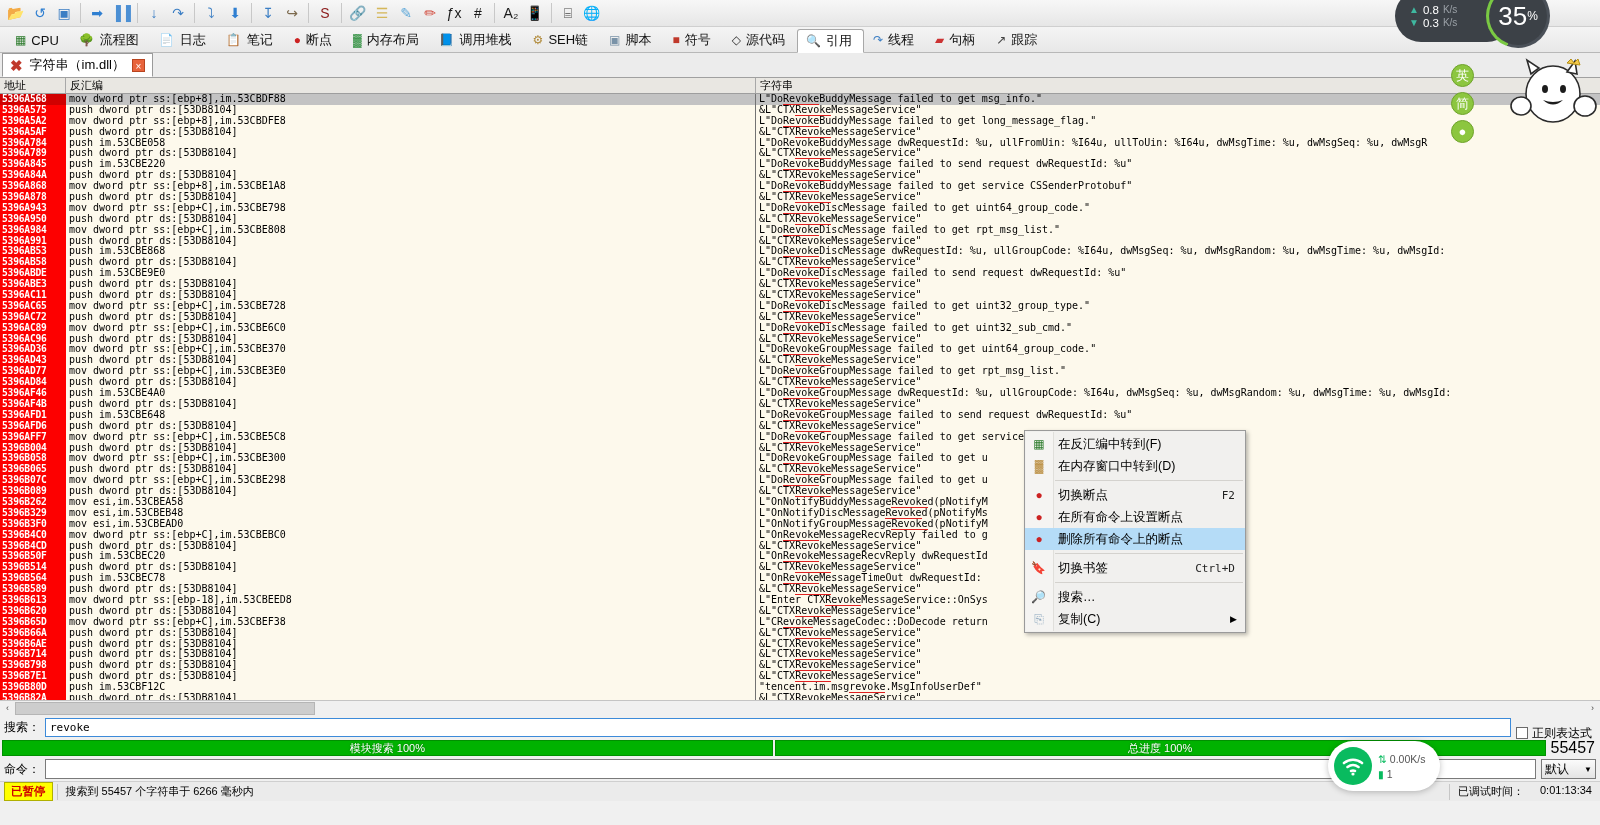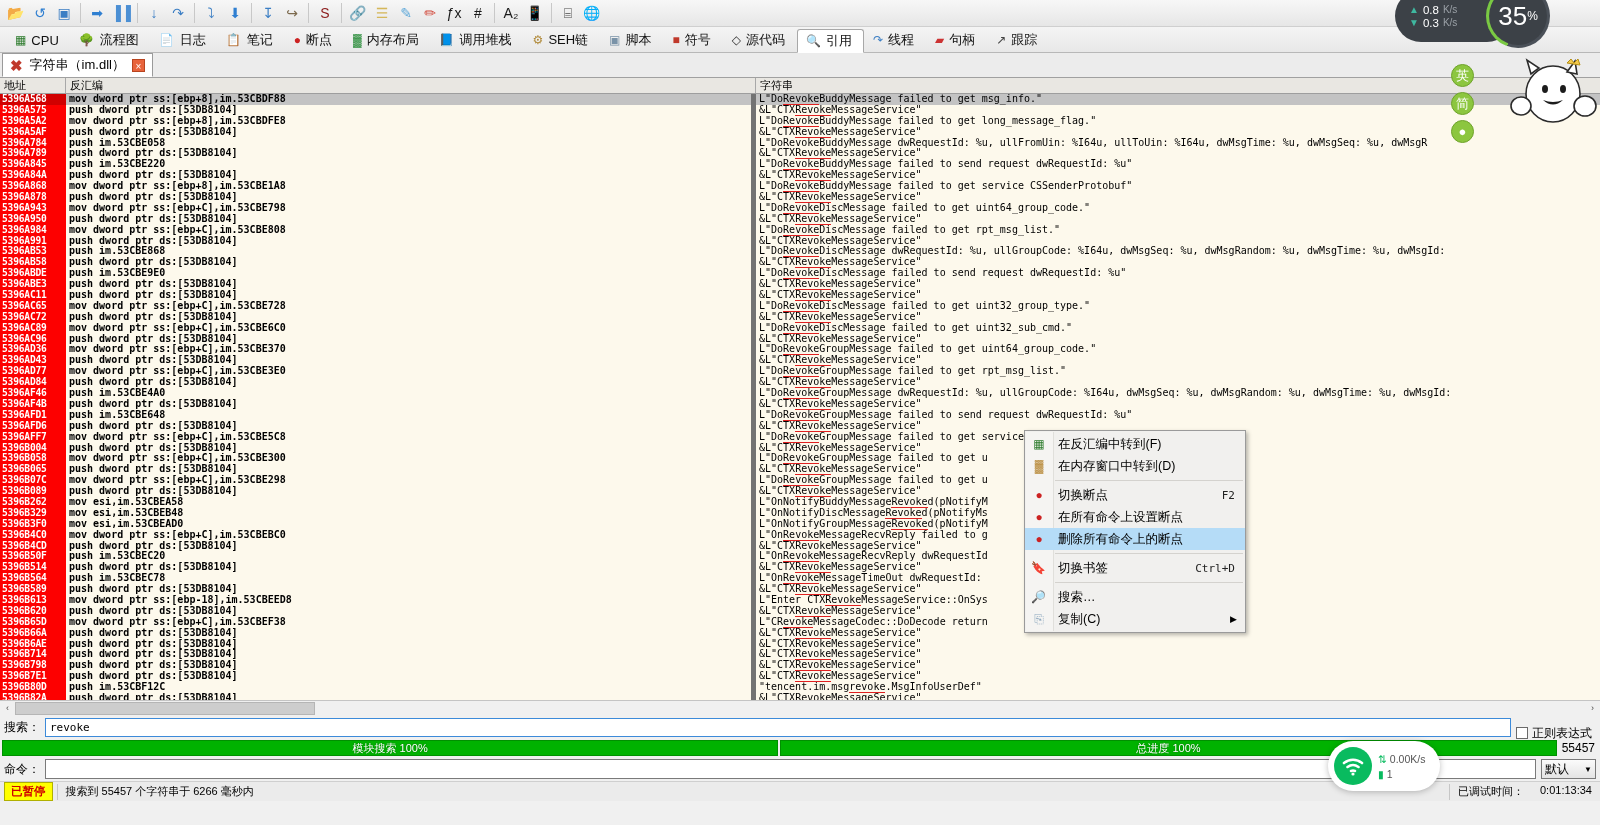--- a/index.html
+++ b/index.html
@@ -91,21 +91,21 @@
 
   
   .listwrap {
     position: relative;
     height: 606px;
     background: #fdf9ec;
     overflow: hidden;
     display: flex;
   }
   .col-addr { width: 66px; flex: 0 0 66px; background: #84cc16; }
-  .col-disasm { width: 690px; flex: 0 0 690px; border-right: 5px solid #737373; font-weight: bold; }
+  .col-disasm { width: 690px; flex: 0 0 690px; border-right: 1px solid #737373; }
   .col-str { flex: 1 1 auto; }
 
   .row {
     height: 10.9px;
     line-height: 10.9px;
     font-family: "DejaVu Sans Mono", monospace;
     font-size: 10px;
     white-space: nowrap;
     overflow: hidden;
     padding-left: 3px;
@@ -163,21 +163,21 @@
   }
   .pbar {
     flex: 1 1 0; height: 16px; background: #00b200;
     border: 1px solid #009000;
     position: relative;
     display: flex; align-items: center; justify-content: center;
   }
   .pbar span {
     color: #fff; font-size: 11px; text-shadow: 0 0 2px rgba(0,0,0,.4);
   }
-  .pcount { font-size: 12px; color: #000; padding: 0 3px; white-space: nowrap; }
+  .pcount { font-size: 16px; color: #000; padding: 0 3px; white-space: nowrap; }
 
   
   .cmdrow {
     height: 24px; display: flex; align-items: center; gap: 5px;
     background: #f0f0f0; padding: 0 4px;
   }
   .cmdinput {
     flex: 1 1 auto; height: 20px; background: #fff;
     border: 1px solid #7a7a7a; font-size: 11px; padding: 0 4px;
   }

